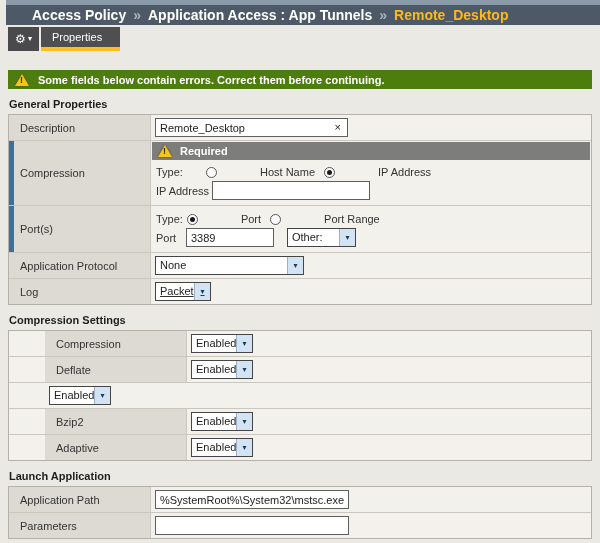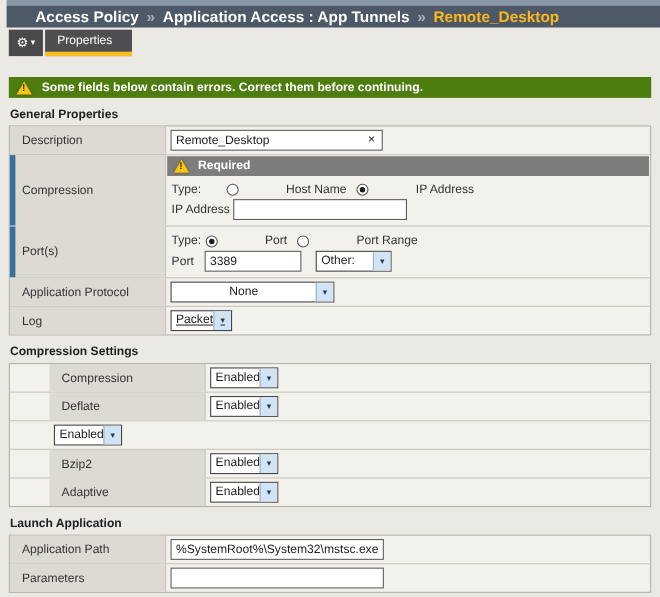--- a/index.html
+++ b/index.html
@@ -109,21 +109,21 @@
   .fselect {
     display:inline-flex; align-items:stretch; height:19px;
     border:1px solid #454545; background:#fff; cursor:pointer;
   }
   .fselect .sel-txt { flex:1; padding:2px 4px 0 4px; overflow:hidden; white-space:nowrap; color:#222; }
   .fselect .sel-arrow {
     width:16px; background:#d2e3f4; border-left:1px solid #9ab1c8;
     display:flex; align-items:center; justify-content:center;
     color:#1d3b57; font-size:8px;
   }
-  .w-none { width:149px;text-align:center; }
+  .w-none { width:149px; }
   .w-other { width:69px; margin-left:13px; }
   .w-packet { width:56px;text-decoration:underline; }
   .w-enabled { width:62px; }
 
   
   .h-desc { min-height:26px; }
   .h-dest { min-height:63px; }
   .h-port { min-height:41px; }
   .h-sm { min-height:24px; }
   .h-c { min-height:23px;padding-left:36px; }

